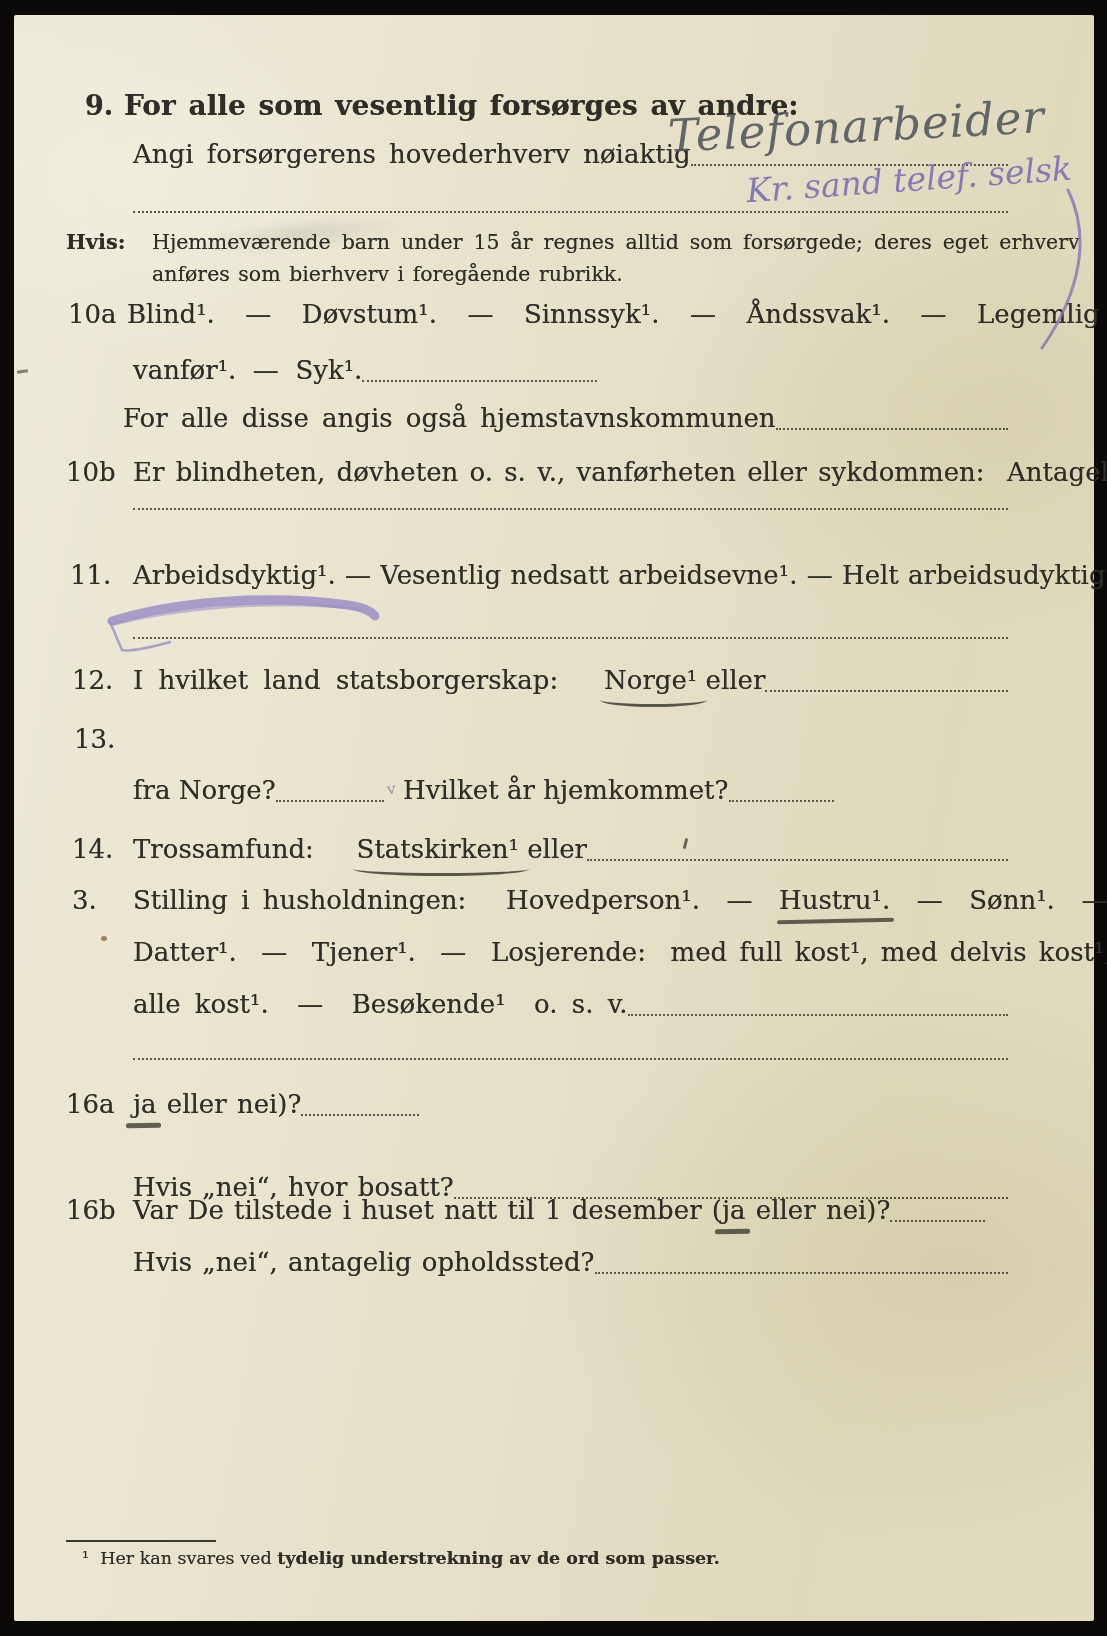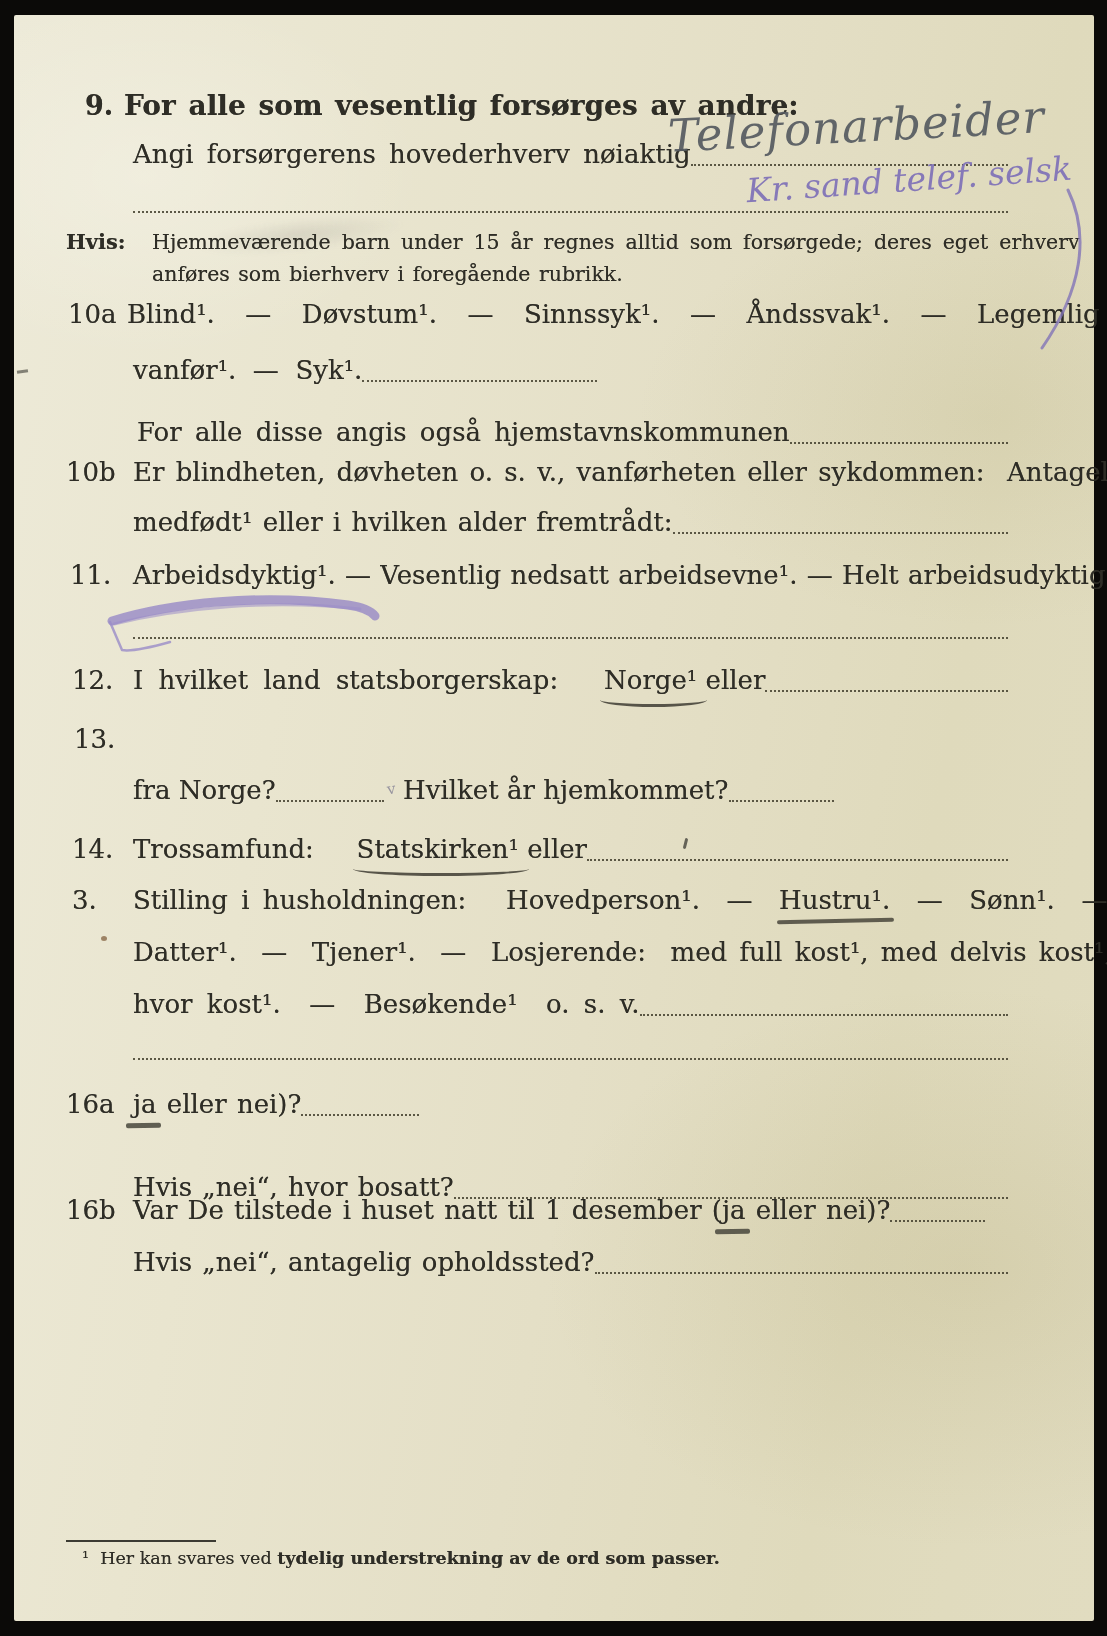--- a/index.html
+++ b/index.html
@@ -73,29 +73,28 @@
   <div class="t num bold merk-t" style="left:66px;top:230px;font-size:21px;">Hvis:</div>
   <div class="t line merk-t" style="left:152px;top:231px;word-spacing:4.5px;">Hjemmeværende barn under 15 år regnes alltid som forsørgede; deres eget erhverv</div>
   <div class="t line merk-t" style="left:152px;top:263px;word-spacing:2px;">anføres som bierhverv i foregående rubrikk.</div>
 
   <div class="t num" style="left:68px;top:300px;">10a</div>
   <div class="t line" style="left:127px;top:300px;word-spacing:7px;">Blind¹.  —  Døvstum¹.  —  Sinnssyk¹.  —  Åndssvak¹.  —  Legemlig</div>
   <div class="row" style="left:133px;top:356px;">
     <span class="t">vanfør¹.  —  Syk¹.</span>
     <span class="leader" style="width:235px;"></span>
   </div>
-  <div class="row" style="left:137px;top:404px;right:99px;margin-top:14px;">
+  <div class="row" style="left:123px;top:404px;right:99px;">
     <span class="t" style="word-spacing:5px;">For alle disse angis også hjemstavnskommunen</span>
     <span class="leader fill"></span>
   </div>
 
   <div class="t num" style="left:66px;top:458px;">10b</div>
   <div class="t line" style="left:133px;top:458px;word-spacing:3px;">Er blindheten, døvheten o. s. v., vanførheten eller sykdommen:  Antagelig</div>
   <div class="row" style="left:133px;top:508px;right:99px;">
-    <span class="t" style="word-spacing:2px;">medfødt¹ eller i hvilken alder fremtrådt:</span>
     <span class="leader fill"></span>
   </div>
 
   <div class="t num" style="left:70px;top:561px;">11.</div>
   <div class="t line" style="left:133px;top:561px;word-spacing:1px;">Arbeidsdyktig¹. — Vesentlig nedsatt arbeidsevne¹. — Helt arbeidsudyktig¹.</div>
   <div class="rule-dotted" style="left:133px;top:637px;right:99px;"></div>
 
   <div class="t num" style="left:72px;top:666px;">12.</div>
   <div class="row" style="left:133px;top:666px;right:99px;">
     <span class="t" style="word-spacing:7px;">I hvilket land statsborgerskap:   </span>
@@ -122,21 +121,21 @@
   </div>
 
   <div class="t num" style="left:72px;top:886px;">3.</div>
   <div class="row" style="left:133px;top:886px;">
     <span class="t" style="word-spacing:5px;">Stilling i husholdningen:   Hovedperson¹.  —  </span>
     <span class="t hand-u u-bar">Hustru¹.</span>
     <span class="t" style="word-spacing:5px;">  —  Sønn¹.  —</span>
   </div>
   <div class="t line" style="left:133px;top:938px;word-spacing:4px;">Datter¹.  —  Tjener¹.  —  Losjerende:  med full kost¹, med delvis kost¹,</div>
   <div class="row" style="left:133px;top:990px;right:99px;">
-    <span class="t" style="word-spacing:6px;">hvor kost¹.  —  Besøkende¹  o. s. v.</span>
+    <span class="t" style="word-spacing:6px;">alle kost¹.  —  Besøkende¹  o. s. v.</span>
     <span class="leader fill"></span>
   </div>
   <div class="rule-dotted" style="left:133px;top:1058px;right:99px;"></div>
 
   <div class="t num" style="left:66px;top:1090px;">16a</div>
   <div class="row" style="left:133px;top:1090px;">
     <span class="t hand-u u-ja">ja</span>
     <span class="t" style="word-spacing:2px;"> eller nei)?</span>
     <span class="leader" style="width:118px;"></span>
   </div>

